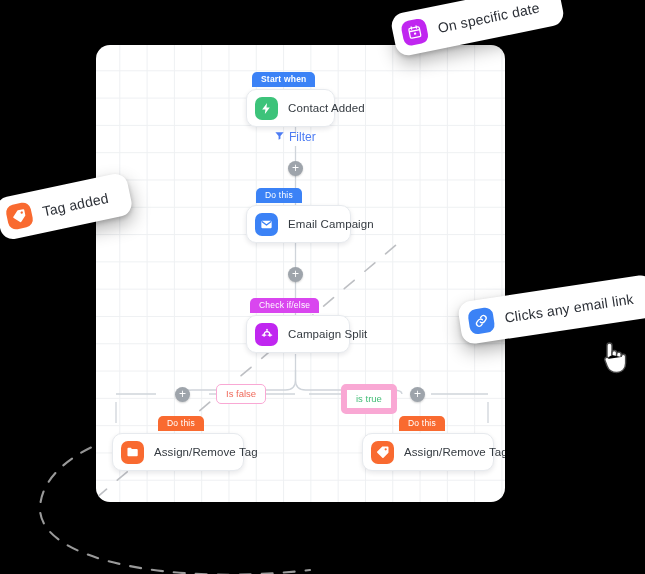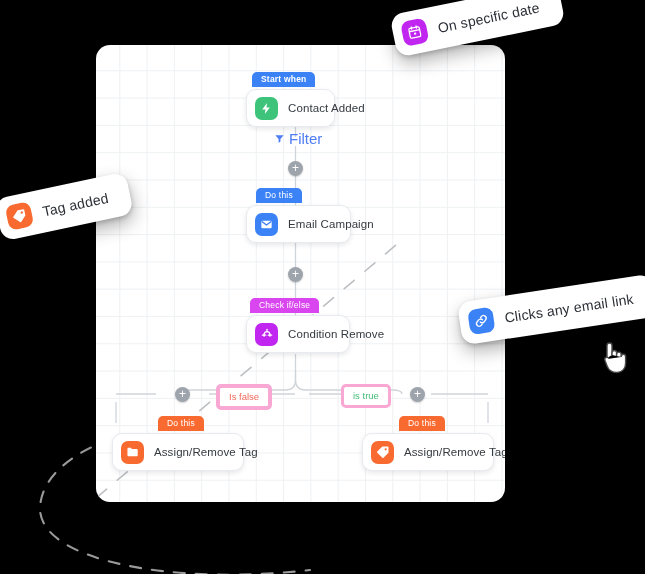--- a/index.html
+++ b/index.html
@@ -68,42 +68,42 @@
   }
   .badge.green{background:#3b82f6;font-weight:bold;}
   .badge.blue{background:#3b82f6;}
   .badge.purple{background:#d946ef;}
   .badge.orange{background:#f96a30;}
 
   
   .filter{
     position:absolute;
     display:flex;align-items:flex-end;gap:4px;
-    font-size:15px;color:#4d7cf3;
+    font-size:12px;color:#4d7cf3;
   }
 
   
   .plus{
     position:absolute;width:15px;height:15px;border-radius:50%;
     background:#9ea4ab;color:#fff;
     display:flex;align-items:center;justify-content:center;
     font-size:12px;line-height:1;font-weight:400;
     box-shadow:0 1px 2px rgba(0,0,0,.18);
   }
   .plus span{position:relative;top:-1px;}
 
   
   .pill{
     position:absolute;
     background:#fff;border-radius:5px;
     font-size:9.5px;padding:3px 9px 4px;
     white-space:nowrap;
   }
-  .pill.false{border:4px solid #f9a8d4;color:#f0695a;}
-  .pill.true{border:3px solid #f9a8d4;color:#43bd77;}
+  .pill.false{border:1px solid #f9a8d4;color:#f0695a;}
+  .pill.true{border:6px solid #f9a8d4;color:#43bd77;}
 
   
   .chip{
     position:absolute;
     display:flex;align-items:center;
     background:#fff;border-radius:13px;
     padding:9px 22px 9px 9px;
     box-shadow:0 8px 18px rgba(0,0,0,.30), 0 2px 4px rgba(0,0,0,.18);
     white-space:nowrap;
   }
@@ -211,21 +211,21 @@
         <svg width="14" height="14" viewBox="0 0 24 24" fill="none" stroke="#fff" stroke-width="2" stroke-linecap="round">
           <path d="M12 4v4"></path>
             <path d="M12 8c-4 0-5 3-5 6"></path>
             <path d="M12 8c4 0 5 3 5 6"></path>
           <path d="M4 14h6"></path>
             <path d="M14 14h6"></path>
             <path d="M7 12v4"></path>
             <path d="M17 12v4"></path>
         </svg>
       </span>
-      <span class="lbl">Condition Remove</span>
+      <span class="lbl">Campaign Split</span>
     </div>
 
     <div class="pill false" style="left:120px;top:339px;">Is  false</div>
     <div class="pill true" style="left:245px;top:339px;">is true</div>
 
     <div class="plus" style="left:79px;top:342px;">
       <span>+</span>
     </div>
     <div class="plus" style="left:314px;top:342px;">
       <span>+</span>

